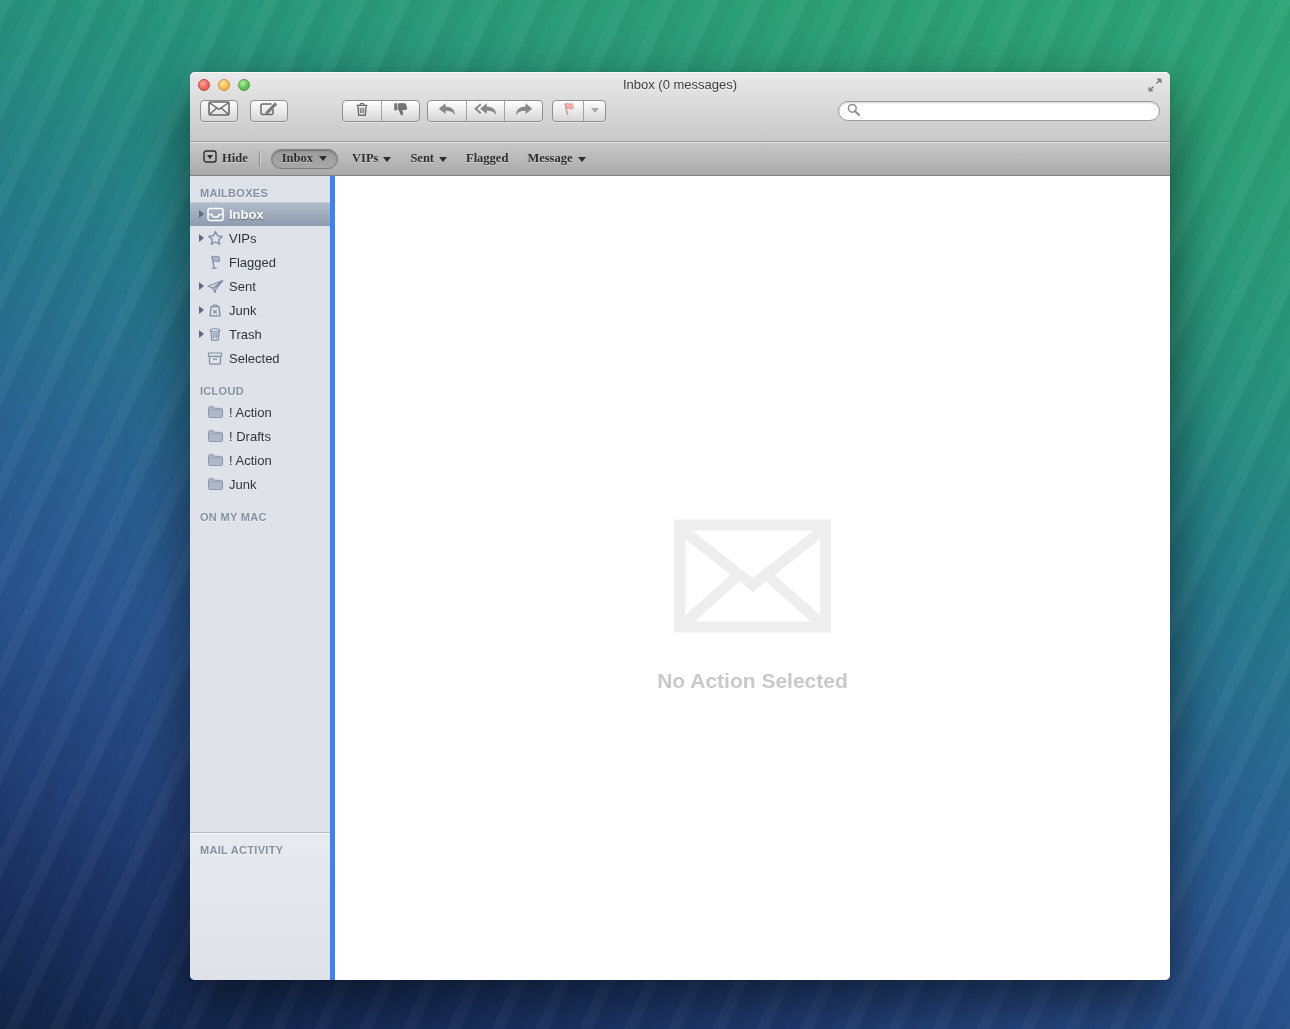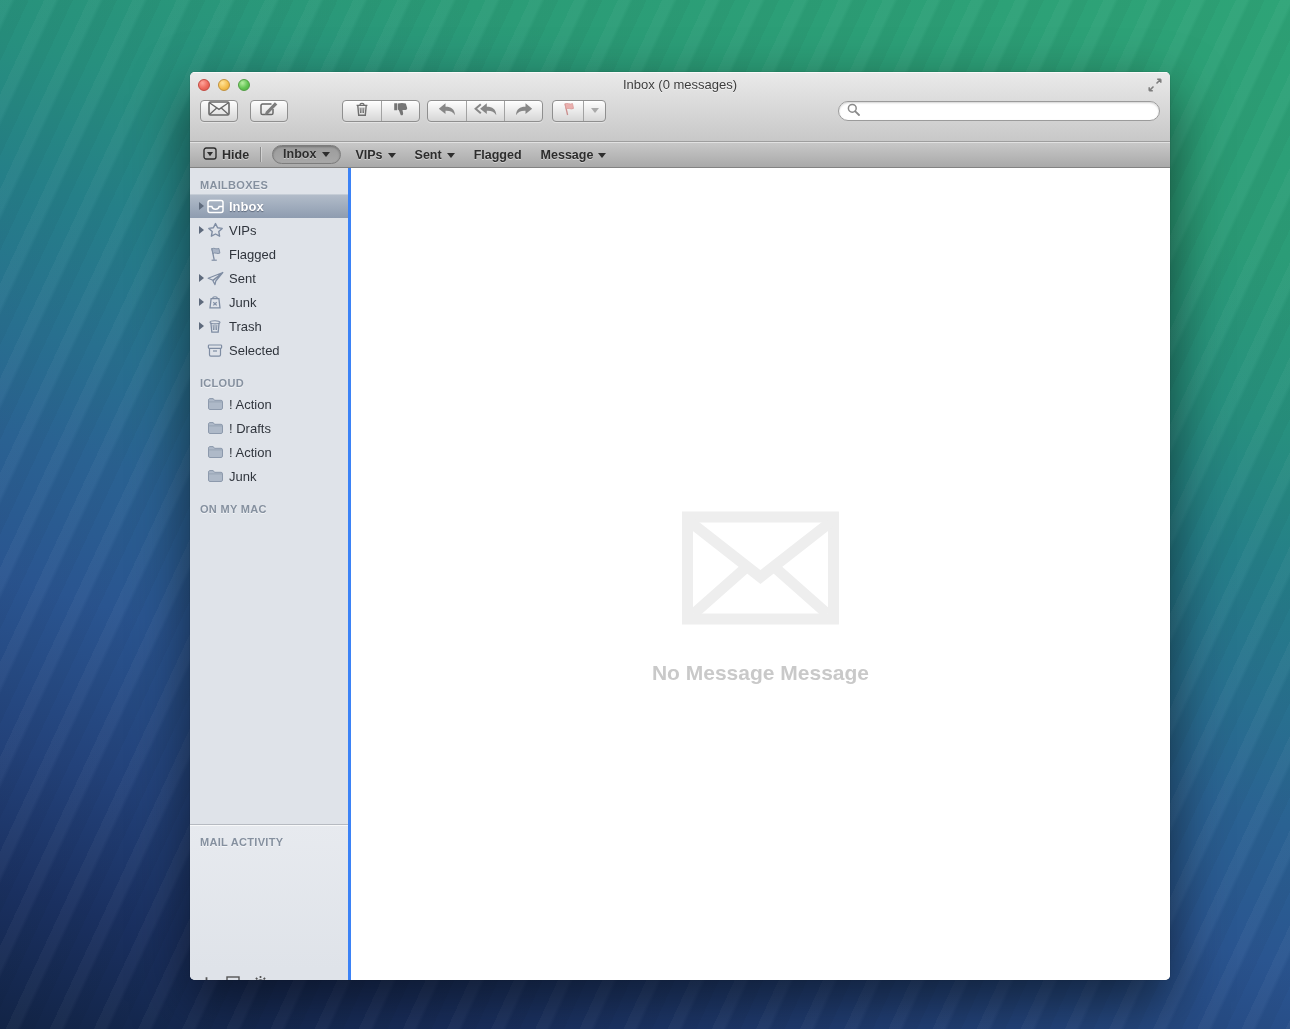--- a/index.html
+++ b/index.html
@@ -74,47 +74,47 @@
     box-shadow:inset 0 1px 2px rgba(0,0,0,0.18);
     display:flex; align-items:center; padding:0 8px; gap:4px;
   }
   .search-field input {
     flex:1; border:none; outline:none; background:transparent;
     font-size:12px; color:#333; font-family:inherit;
   }
 
   
   .favbar {
-    height:26px;
+    height:34px;
     background:linear-gradient(#c9c9c9, #a9a9a9);
     border-bottom:1px solid #828282;
     box-shadow:inset 0 1px 0 rgba(255,255,255,0.45);
     display:flex; align-items:center; padding:0 13px;
-    font-size:12.5px; font-weight:bold; color:#2d2d2d;
+    font-size:12.5px; font-weight:bold; color:#2d2d2d;font-family:Liberation Serif, serif;
   }
   .favbar .lbl { text-shadow:0 1px 0 rgba(255,255,255,0.4); }
   .fav-hide { display:flex; align-items:center; gap:5px; cursor:pointer; }
   .fav-divider { width:1px; height:15px; background:#8b8b8b; margin:0 11px; box-shadow:1px 0 0 rgba(255,255,255,0.35); }
   .fav-item { display:flex; align-items:center; gap:5px; cursor:pointer; margin-right:19px; }
   .fav-tri { width:0; height:0; border-left:4px solid transparent; border-right:4px solid transparent; border-top:5px solid #2d2d2d; margin-top:1px; }
   .fav-pill {
     display:flex; align-items:center; gap:6px;
     background:linear-gradient(#9b9b9b,#a8a8a8);
     border:1px solid #7c7c7c; border-radius:10px;
     padding:1px 10px 2px 10px; margin-right:14px;
     box-shadow:inset 0 1px 2px rgba(0,0,0,0.25);
     cursor:pointer;
   }
 
   
   .content { display:flex; height:828px; }
 
   .sidebar {
-    width:161px; background:#dfe3e9;
-    border-right:3px solid #3b82f6;
+    width:145px; background:#dfe3e9;
+    border-right:5px solid #3b82f6;
     display:flex; flex-direction:column;
     font-size:13px; color:#30353d;
   }
   .sb-scroll { flex:1; padding-top:6px; overflow:hidden; }
   .sb-header {
     height:18px; margin-top:2px; padding-left:10px;
     font-size:11px; font-weight:bold; letter-spacing:0.3px;
     color:#85909f; text-shadow:0 1px 0 rgba(255,255,255,0.6);
     display:flex; align-items:center;
   }
@@ -495,19 +495,19 @@
       </div>
 
 
       <div class="mainpane">
         <div class="empty-state">
           <svg width="158" height="114" viewBox="0 0 158 114">
             <rect x="6" y="6" width="146" height="102" fill="none" stroke="#eeeeee" stroke-width="11"></rect>
             <path d="M10 12 L79 66 L148 12" fill="none" stroke="#eeeeee" stroke-width="11"></path>
             <path d="M12 103 L64 57 M146 103 L94 57" fill="none" stroke="#eeeeee" stroke-width="11"></path>
           </svg>
-          <div class="empty-text">No Message Message</div>
+          <div class="empty-text">No Action Selected</div>
         </div>
       </div>
 
     </div>
   </div>
 </div>
 
 </body></html>

